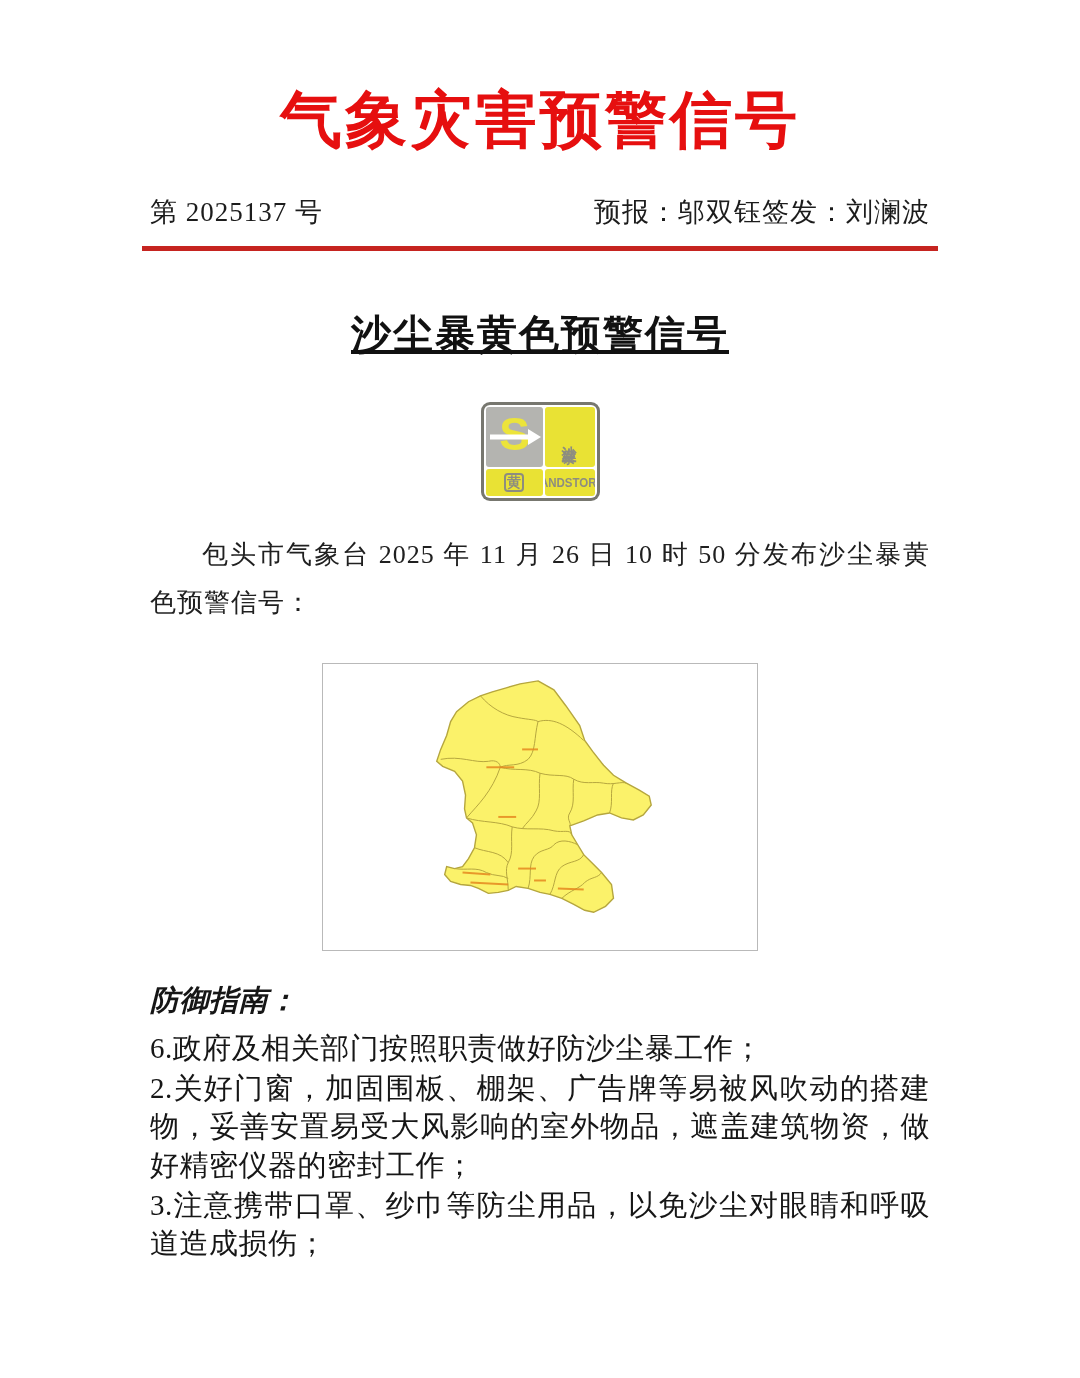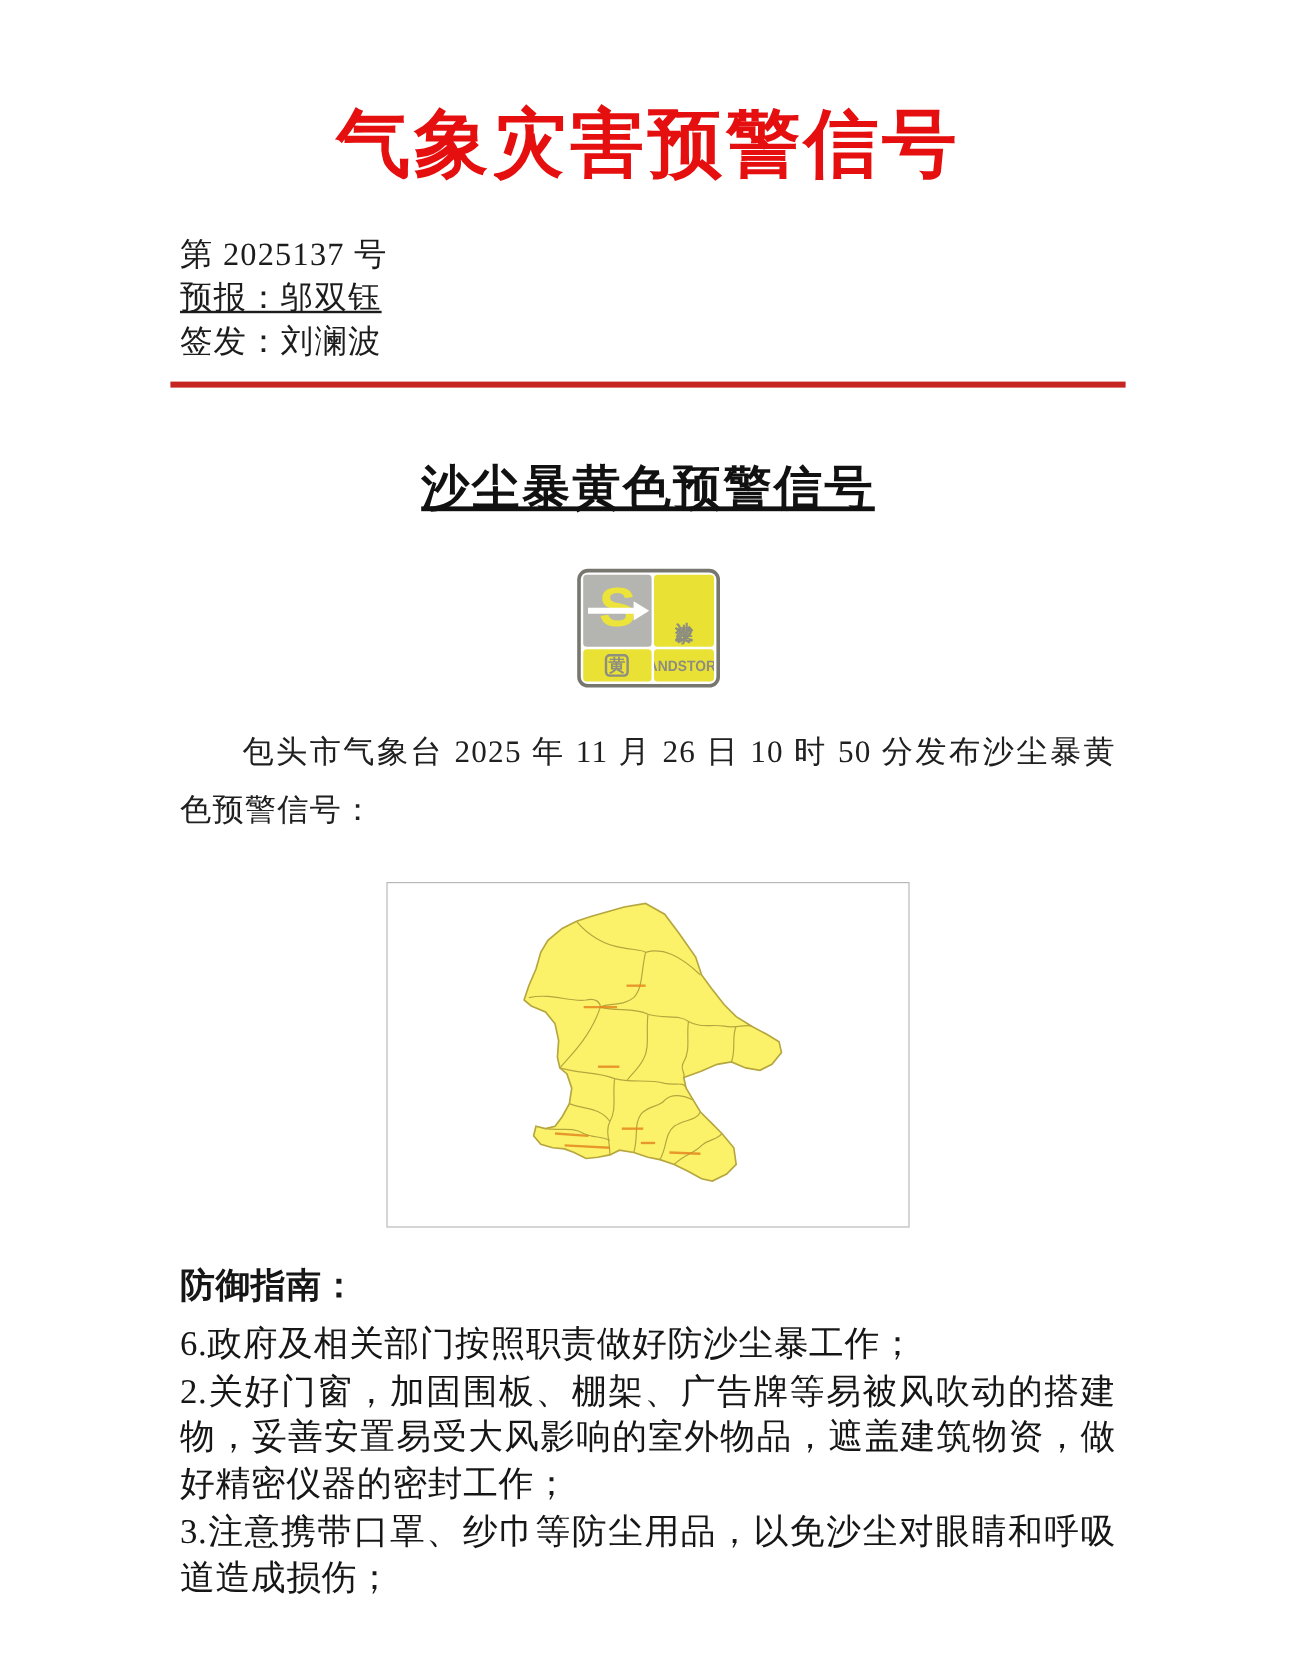--- a/index.html
+++ b/index.html
@@ -9,24 +9,24 @@
     color:#1c1c1c;
   }
   .page{position:absolute;inset:0;}
   .title{
     margin:78px 0 0 0;text-align:center;
     font-size:62px;font-weight:bold;letter-spacing:3px;
     color:#e60f0f;
   }
   .meta-row{
     margin:32px 150px 0 150px;display:flex;align-items:baseline;
-    font-size:27px;letter-spacing:1px;flex-direction:column;
+    font-size:27px;letter-spacing:1px;
   }
   .meta-left{flex:0 0 auto;}
-  .meta-mid{flex:1 1 auto;text-align:left;text-decoration:underline;}
+  .meta-mid{flex:1 1 auto;text-align:right;}
   .meta-right{flex:0 0 auto;}
   .red-rule{height:5px;background:#c62420;margin:16px 142px 0 142px;border:none;}
   .subtitle{
     margin:56px 0 0 0;text-align:center;
     font-size:40px;font-weight:bold;letter-spacing:2px;color:#111;text-decoration:underline;
   }
   
   .badge-wrap{display:flex;justify-content:center;margin-top:40px;}
   .badge{
     width:119px;height:99px;background:#77776f;border-radius:9px;
@@ -65,21 +65,21 @@
   }
   .body-para.first{margin-top:30px;}
   
   .map-box{
     width:436px;height:288px;margin:36px auto 0 auto;
     border:1px solid #b9b9b9;background:#ffffff;box-sizing:border-box;
   }
   .map-box svg{display:block;width:100%;height:100%;}
   
   .guide{margin:30px 150px 0 150px;font-size:29px;line-height:1.32;letter-spacing:0.5px;color:#161616;}
-  .guide-heading{margin:0 0 10px 0;font-weight:bold;}
+  .guide-heading{margin:0 0 10px 0;font-weight:bold;font-style:italic;}
   .guide-item{margin:0 0 2px 0;text-align:justify;}
 </style>
 </head>
 <body>
 
 <div class="page">
 
   <h1 class="title">气象灾害预警信号</h1>
 
   <div class="meta-row">

